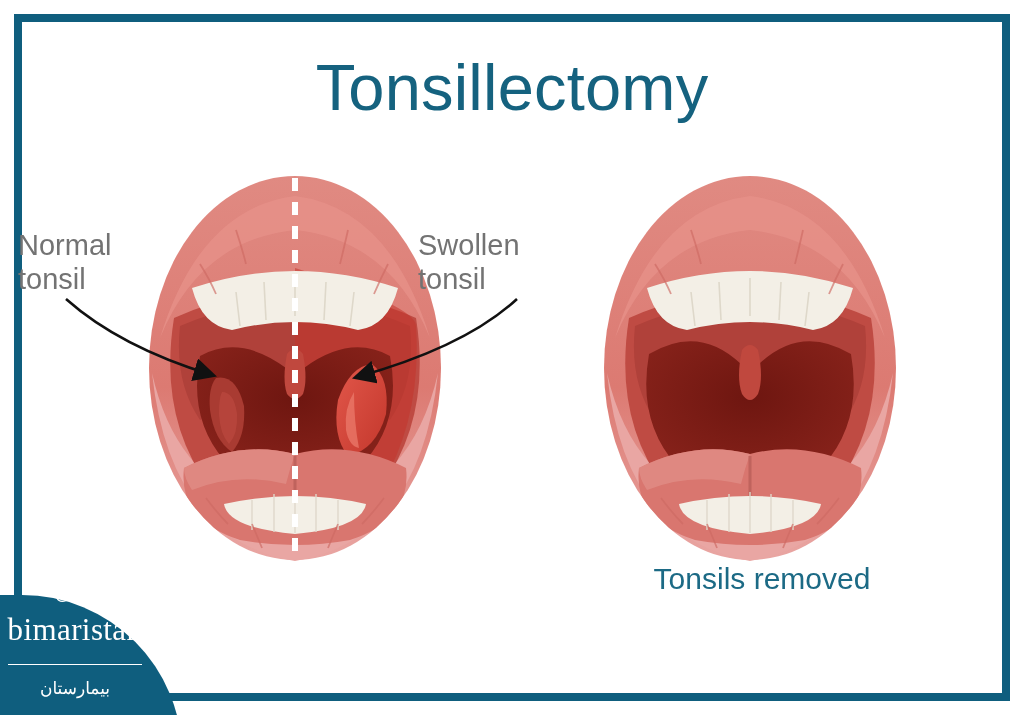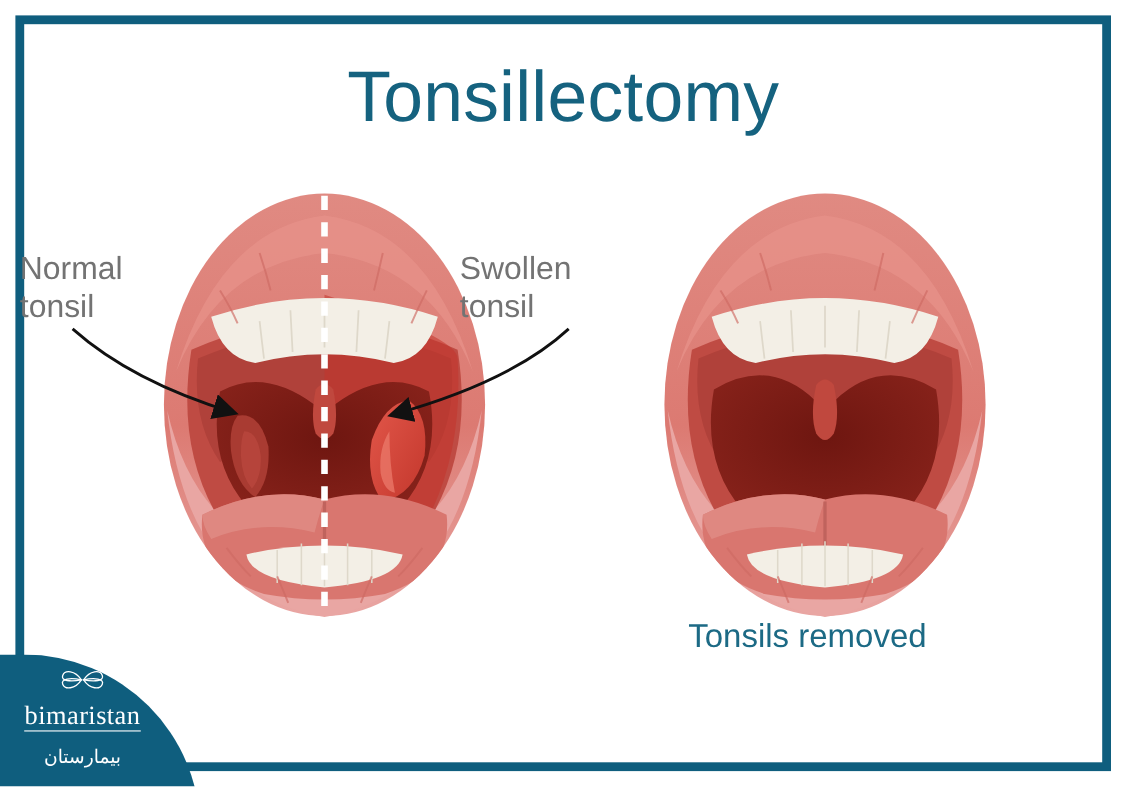--- a/index.html
+++ b/index.html
@@ -49,21 +49,21 @@
     font-size: 29px;
     line-height: 1.18;
     font-weight: 400;
     text-align: left;
     white-space: pre-line;
   }
   .label-normal  { left: 18px;  top: 228px; width: 180px; }
   .label-swollen { left: 418px; top: 228px; width: 178px; }
   .caption {
     position: absolute;
-    left: 584px;
+    left: 612px;
     top: 562px;
     width: 300px;
     text-align: center;
     color: #1C6A85;
     font-size: 30px;
     font-weight: 400;
   }
   
   .art { position: absolute; }
   .art svg { display: block; }
@@ -88,27 +88,27 @@
   .logo-inner {
     position: absolute;
     left: 0;
     bottom: 16px;
     width: 150px;
     text-align: center;
     color: #ffffff;
   }
   .logo-mark { margin: 0 auto 3px; width: 44px; height: 26px; }
   .logo-word {
-    font-size: 24px;
+    font-size: 31px;
     font-family: "Liberation Serif", serif;
     letter-spacing: 0.4px;
     line-height: 1.05;
     border-bottom: 1.6px solid #ffffff;
     display: inline-block;
-    padding-bottom: 0;
+    padding-bottom: 17px;
   }
   .logo-ar {
     font-size: 17px;
     letter-spacing: 1px;
     margin-top: 13px;
     direction: rtl;
   }
 </style>
 </head>
 <body>

